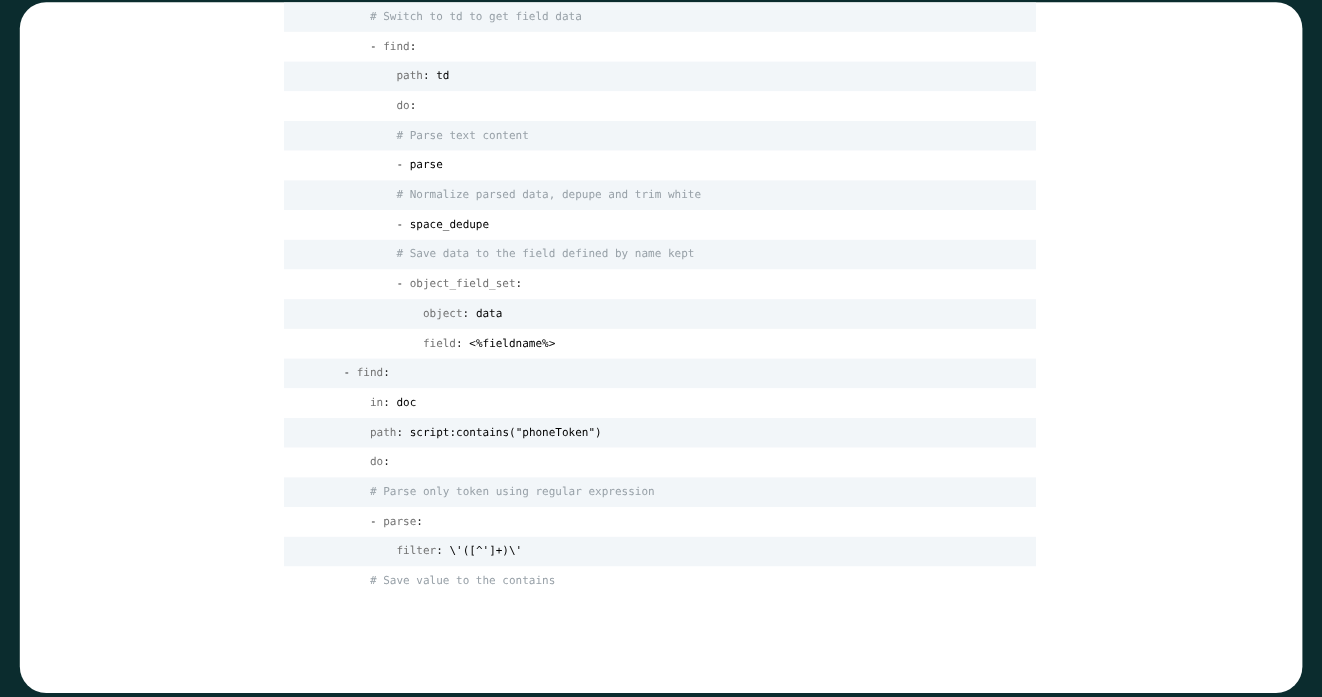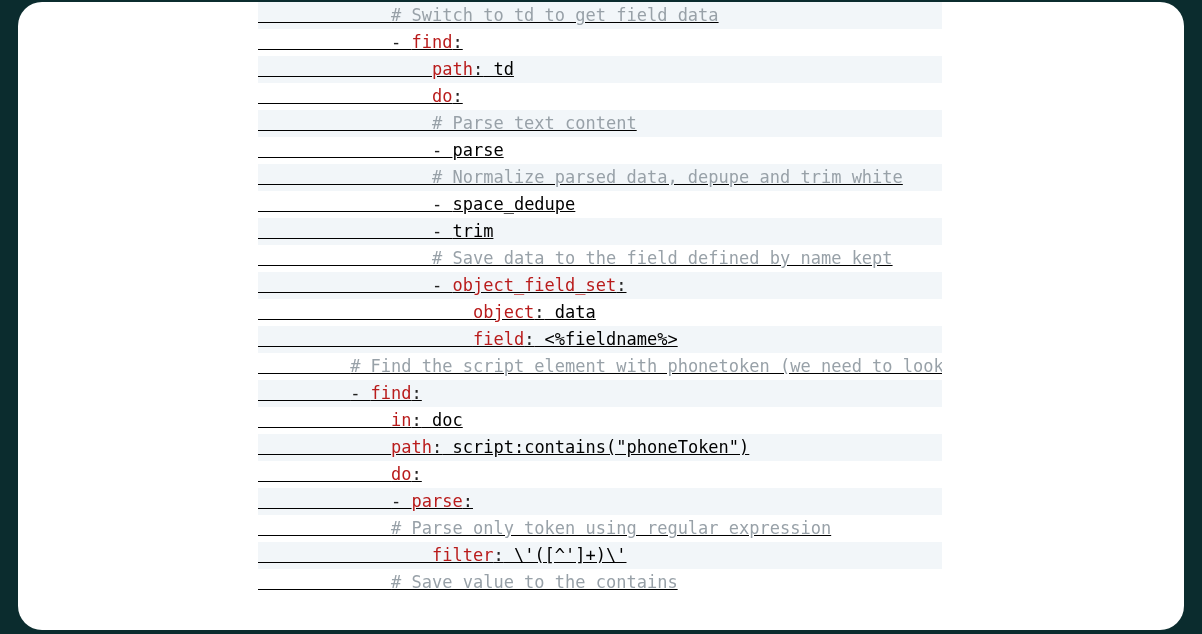--- a/index.html
+++ b/index.html
@@ -20,62 +20,59 @@
     background: #ffffff;
     border-radius: 24px;
     overflow: hidden;
   }
   .code-area {
     position: absolute;
     left: 240px;
     top: 0;
     right: 242px;
     height: 100%;
-    font-size: 17px;
+    font-size: 10px;
     line-height: 27px;
     overflow: hidden;
-    text-decoration: underline;
   }
   .line {
     white-space: pre;
     height: 27px;
     color: #222;
   }
   .line:nth-child(odd) {
     background: #f2f6f9;
   }
   .line:nth-child(even) {
     background: #ffffff;
   }
   .c-comment { color: #98a1a8; }
-  .c-key     { color: #b91c1c; font-weight: 500; }
+  .c-key     { color: #737373; font-weight: 500; }
   .c-dash    { color: #222222; }
   .c-val     { color: #000000; }
 </style>
 </head>
 <body>
 
 <div class="card">
   <div class="code-area" id="code-block">
       <div class="line">             <span class="c-comment"># Switch to td to get field data</span></div>
       <div class="line">             <span class="c-dash">- </span><span class="c-key">find</span><span class="c-dash">:</span></div>
       <div class="line">                 <span class="c-key">path</span><span class="c-dash">:</span><span class="c-val"> td</span></div>
       <div class="line">                 <span class="c-key">do</span><span class="c-dash">:</span><span class="c-val"></span></div>
       <div class="line">                 <span class="c-comment"># Parse text content</span></div>
       <div class="line">                 <span class="c-dash">- </span><span class="c-val">parse</span></div>
       <div class="line">                 <span class="c-comment"># Normalize parsed data, depupe and trim white</span></div>
       <div class="line">                 <span class="c-dash">- </span><span class="c-val">space_dedupe</span></div>
-      <div class="line">                 <span class="c-dash">- </span><span class="c-val">trim</span></div>
       <div class="line">                 <span class="c-comment"># Save data to the field defined by name kept</span></div>
       <div class="line">                 <span class="c-dash">- </span><span class="c-key">object_field_set</span><span class="c-dash">:</span></div>
       <div class="line">                     <span class="c-key">object</span><span class="c-dash">:</span><span class="c-val"> data</span></div>
       <div class="line">                     <span class="c-key">field</span><span class="c-dash">:</span><span class="c-val"> &lt;%fieldname%&gt;</span></div>
-      <div class="line">         <span class="c-comment"># Find the script element with phonetoken (we need to look</span></div>
       <div class="line">         <span class="c-dash">- </span><span class="c-key">find</span><span class="c-dash">:</span></div>
       <div class="line">             <span class="c-key">in</span><span class="c-dash">:</span><span class="c-val"> doc</span></div>
       <div class="line">             <span class="c-key">path</span><span class="c-dash">:</span><span class="c-val"> script:contains("phoneToken")</span></div>
       <div class="line">             <span class="c-key">do</span><span class="c-dash">:</span><span class="c-val"></span></div>
+      <div class="line">             <span class="c-comment"># Parse only token using regular expression</span></div>
       <div class="line">             <span class="c-dash">- </span><span class="c-key">parse</span><span class="c-dash">:</span></div>
-      <div class="line">             <span class="c-comment"># Parse only token using regular expression</span></div>
       <div class="line">                 <span class="c-key">filter</span><span class="c-dash">:</span><span class="c-val"> \'([^']+)\'</span></div>
       <div class="line">             <span class="c-comment"># Save value to the contains</span></div>
     </div>
 </div>
 
 </body></html>

